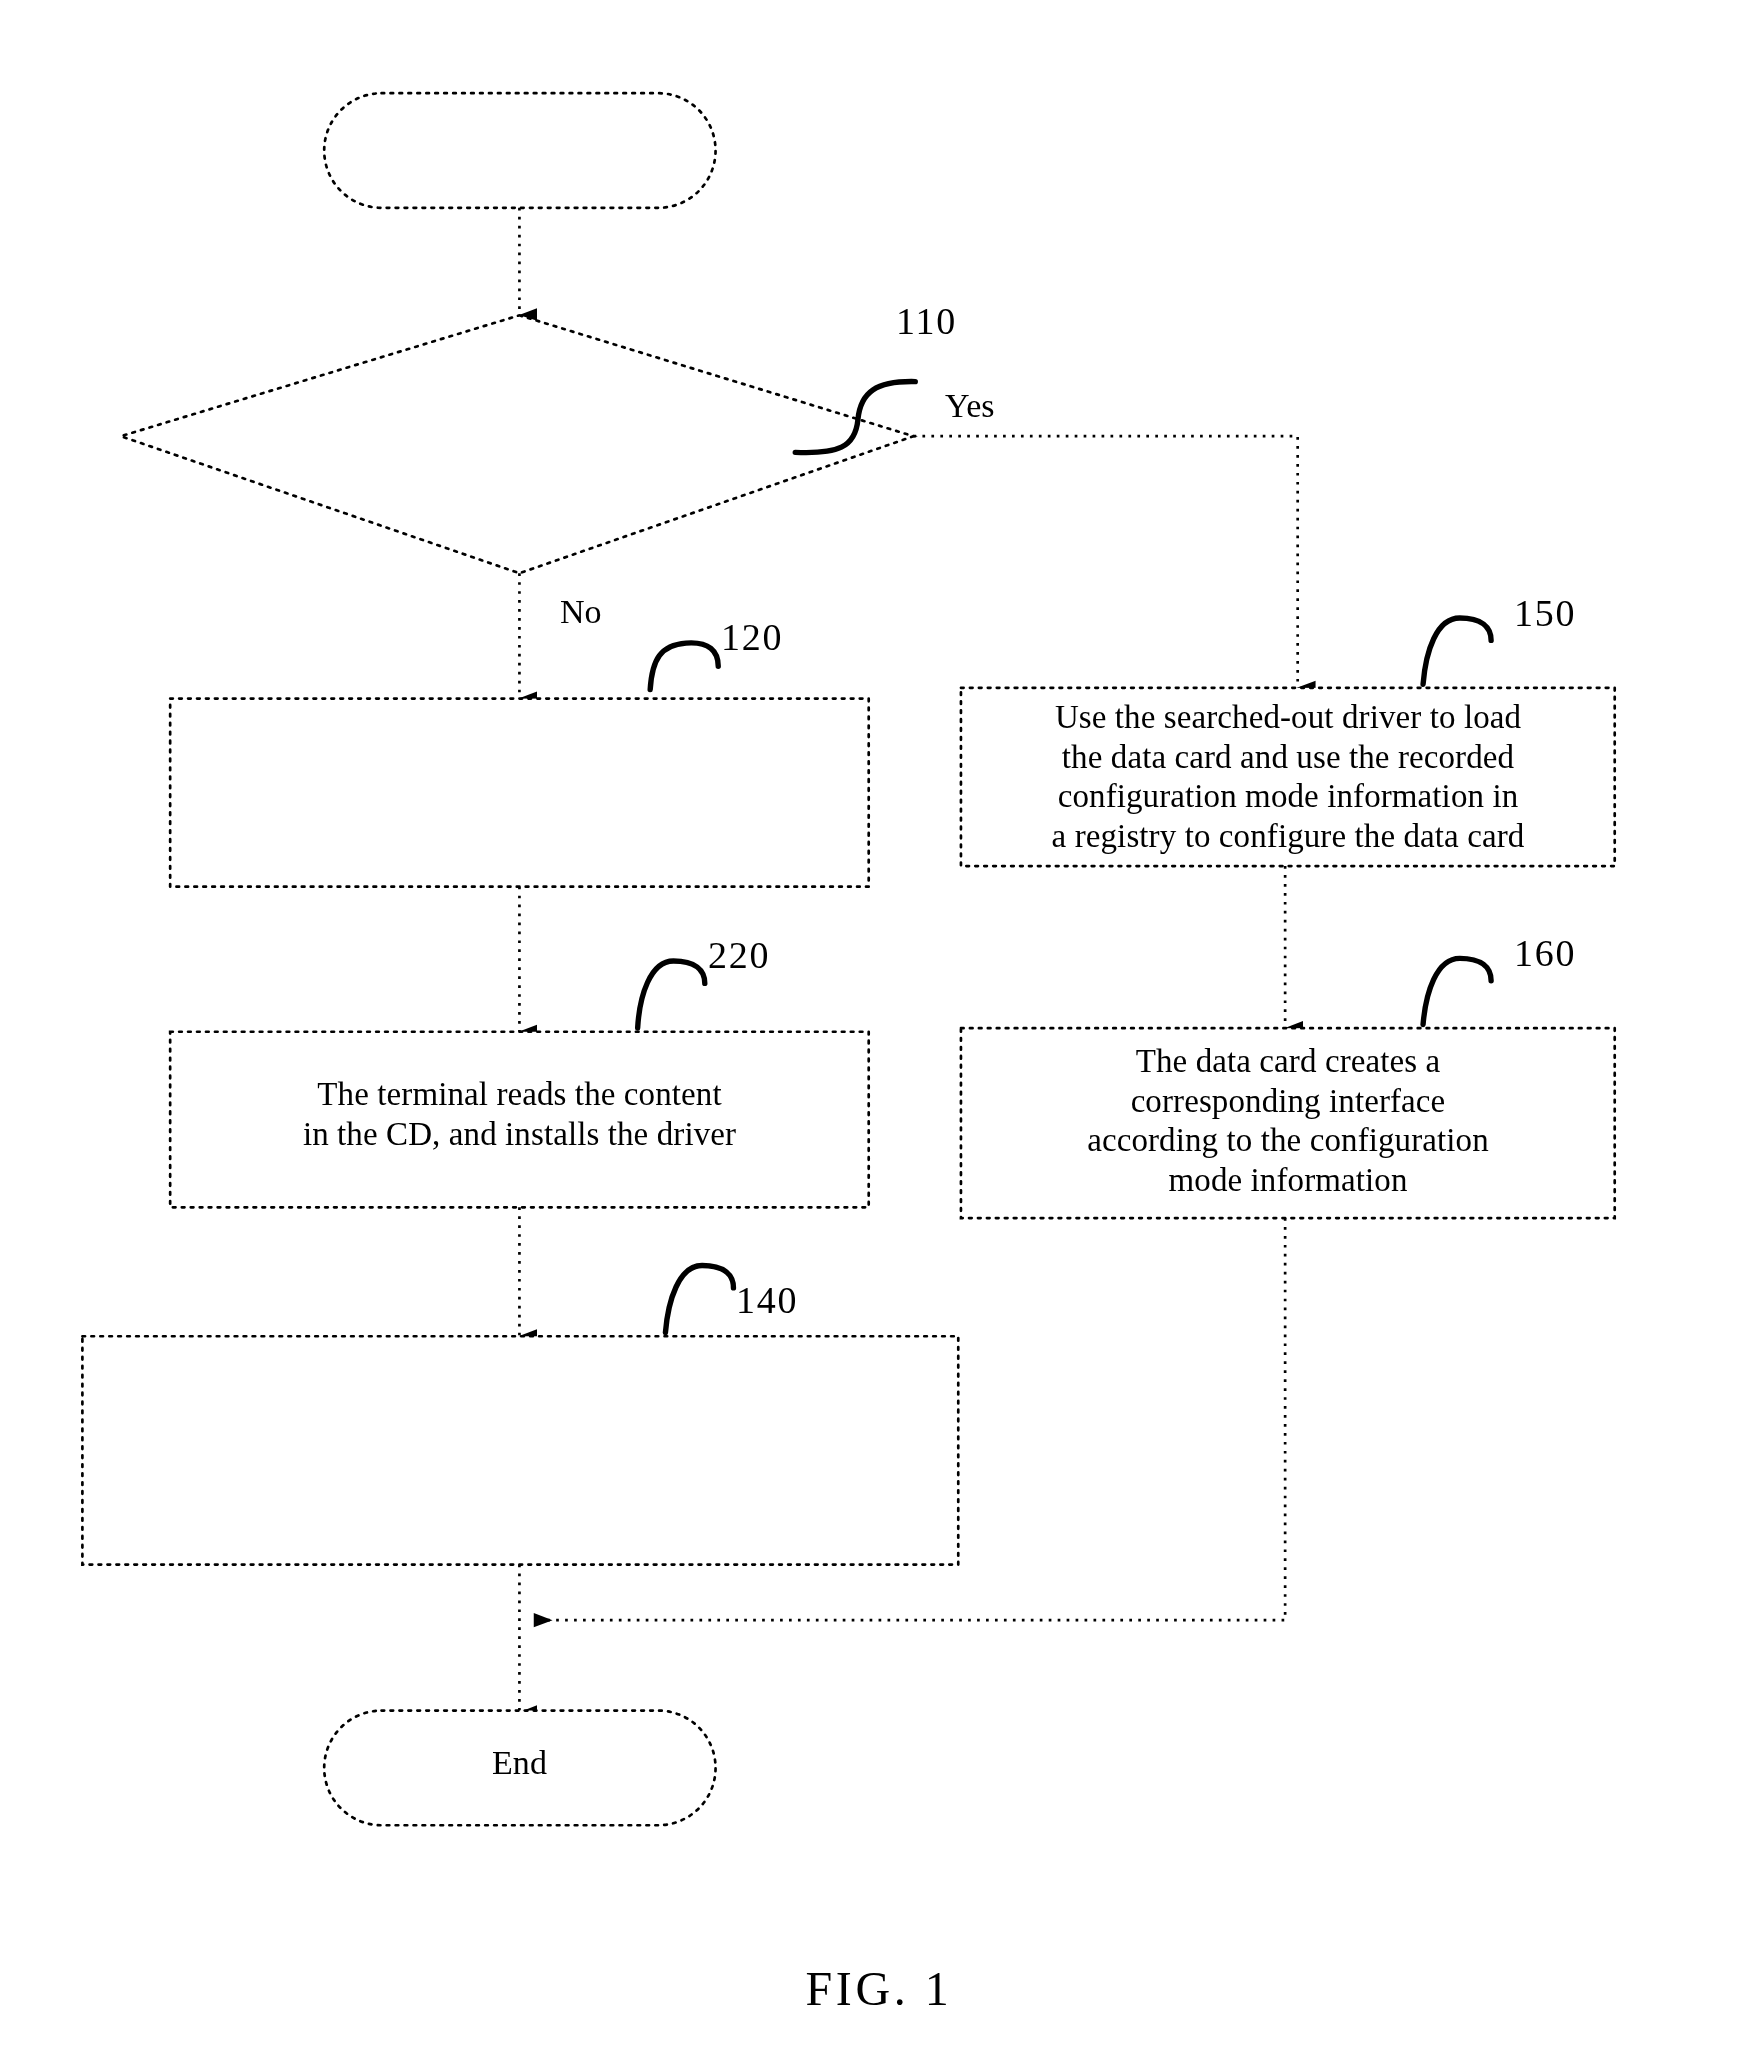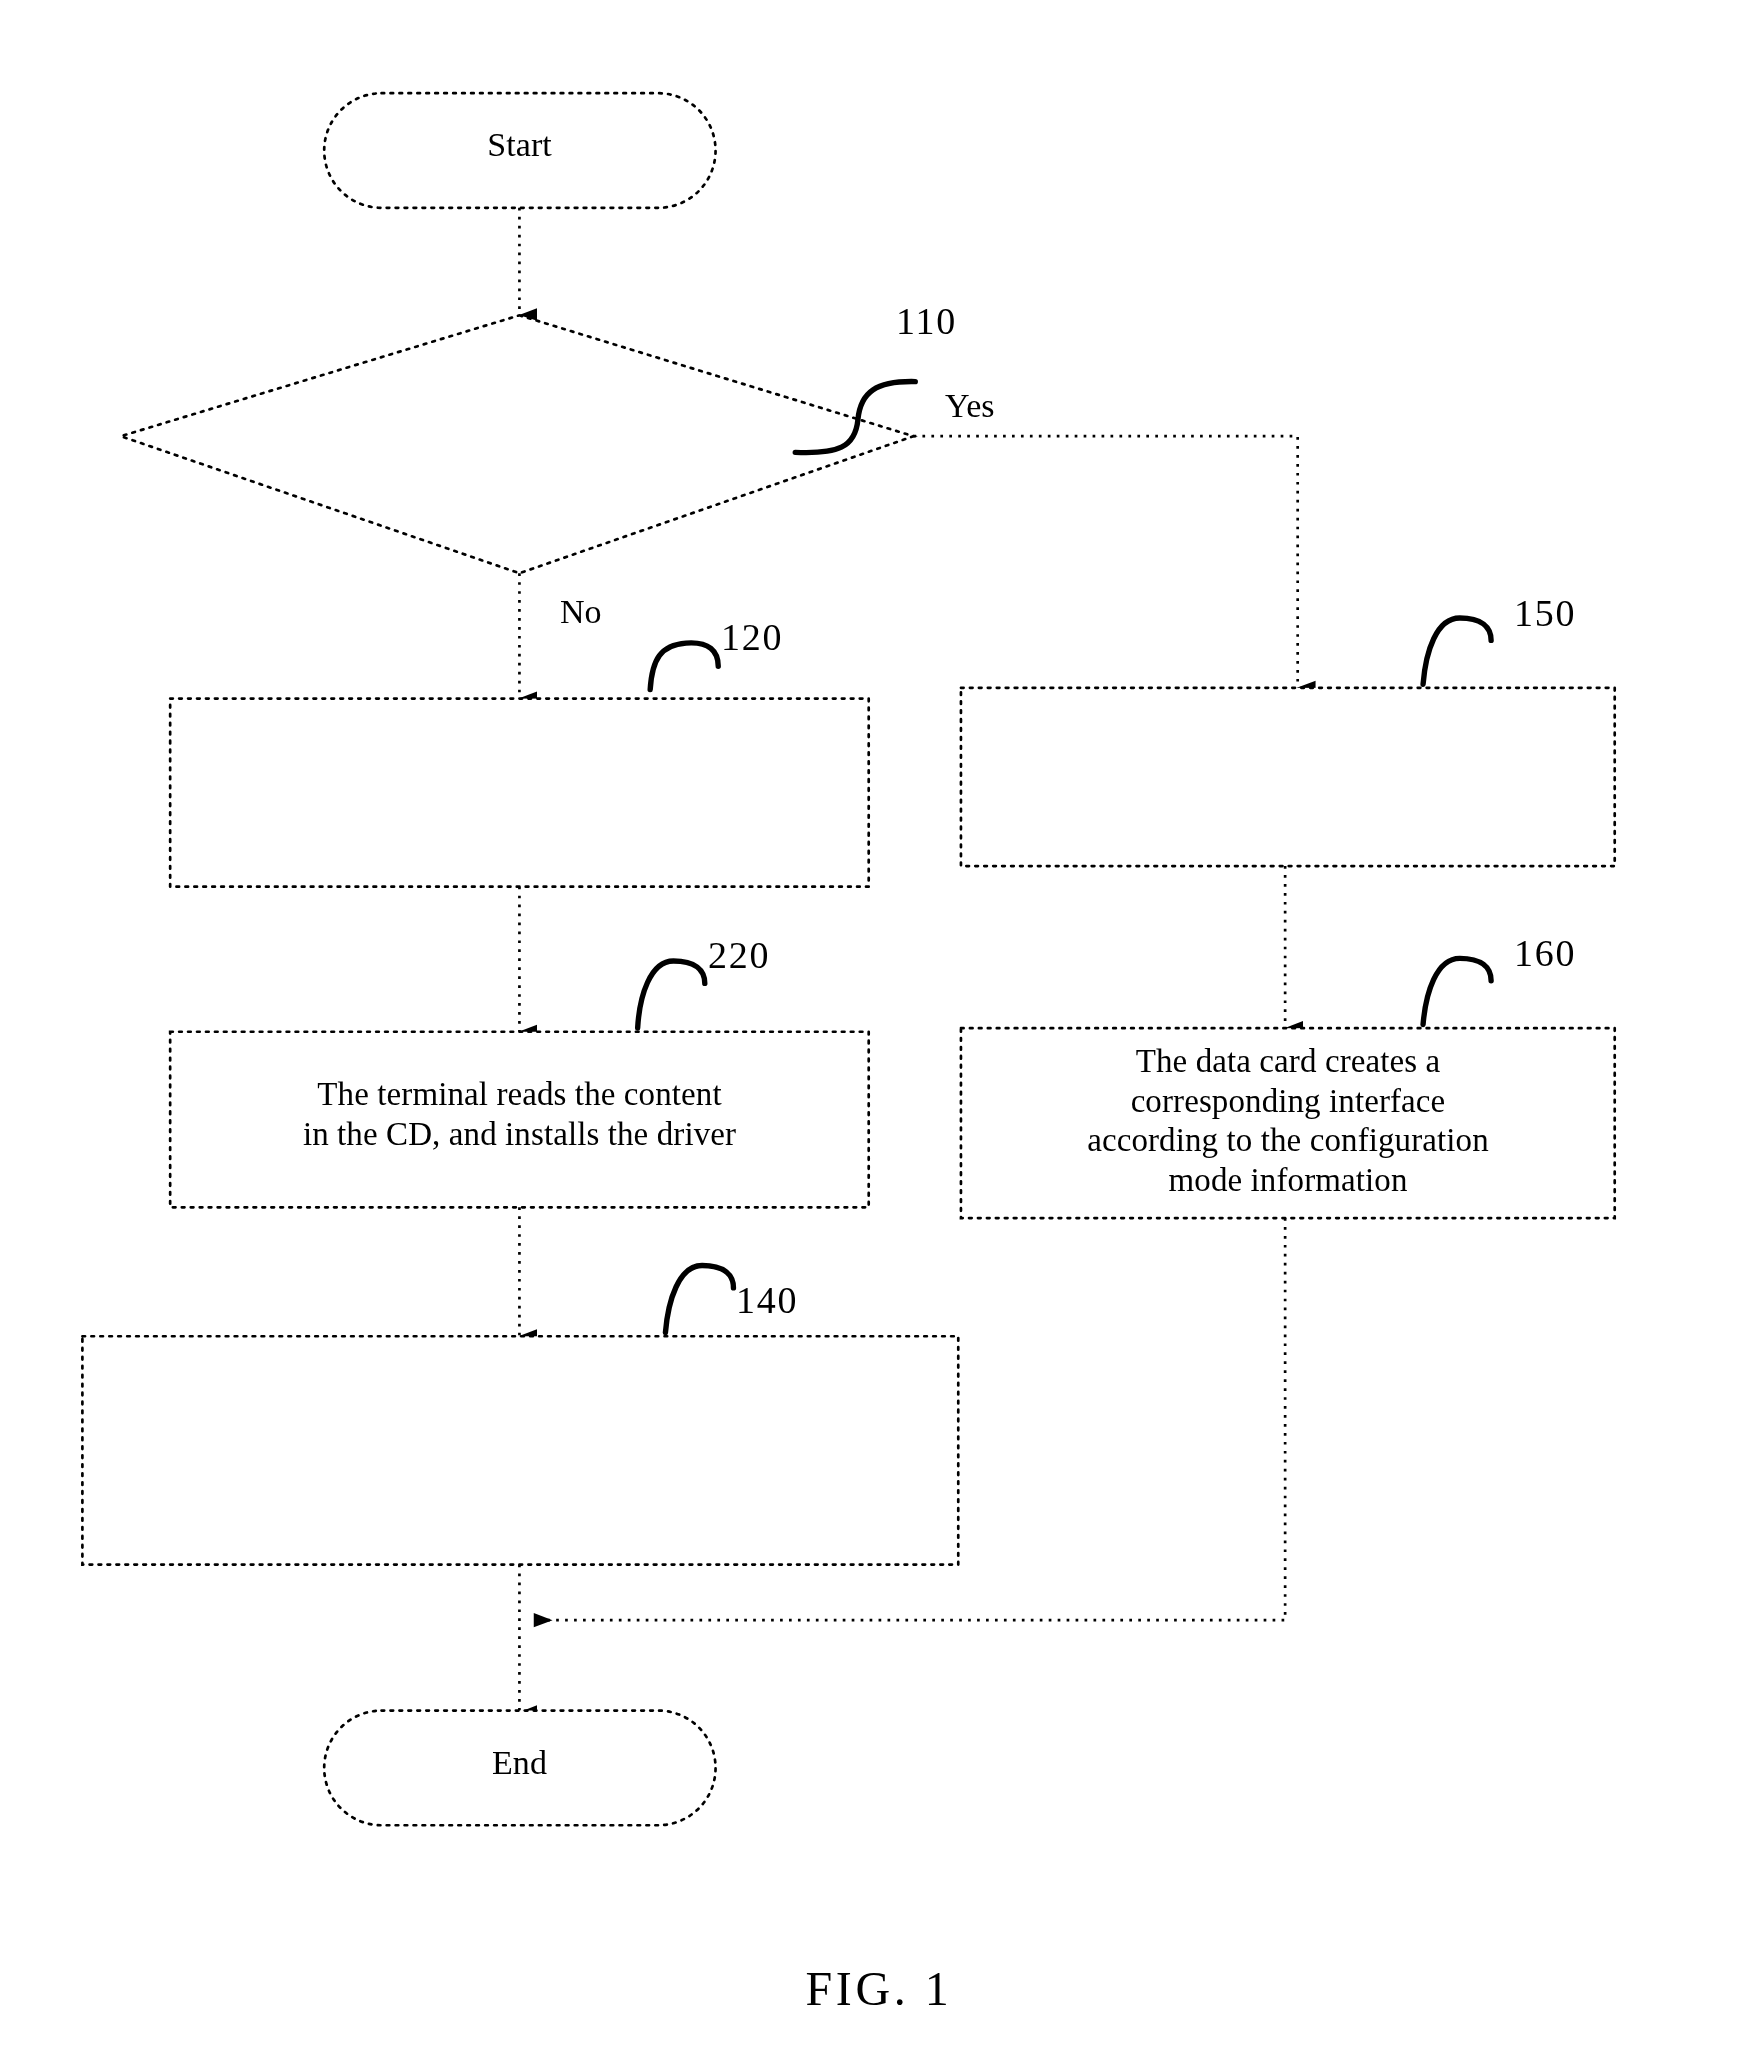--- a/index.html
+++ b/index.html
@@ -107,32 +107,35 @@
     <rect x="1073" y="1148" width="730" height="212" fill="#ffffff" stroke="#000000" stroke-width="3" stroke-dasharray="3 7" stroke-linecap="round"></rect>
     <path d="M 1589,1144 C 1592,1108 1604,1070 1630,1070 C 1654,1070 1665,1080 1665,1095" fill="none" stroke="#000000" stroke-width="6" stroke-linecap="round"></path>
 
     <path d="M 1435,1360 L 1435,1809 L 597,1809" fill="none" stroke="#000000" stroke-width="3" stroke-dasharray="3 7" marker-end="url(#arrow-left)"></path>
 
     <line x1="580" y1="1747" x2="580" y2="1912" stroke="#000000" stroke-width="3" stroke-dasharray="3 7" marker-end="url(#arrow-down)"></line>
 
     <rect x="362" y="1910" width="437" height="128" rx="64" ry="64" fill="#ffffff" stroke="#000000" stroke-width="3" stroke-dasharray="3 7" stroke-linecap="round"></rect>
   </svg>
 
-  <div class="node-text terminator-label" style="left:324px; top:125px; width:391px;">Start</div>
 
 
   <div class="branch-label" style="left:945px; top:387px;">Yes</div>
 
   <div class="branch-label" style="left:544px; top:593px;margin-left:16px;">No</div>
 
 
   <div class="node-text process-label" style="left:170px; top:1075px; width:699px;">The terminal reads the content
 in the CD, and installs the driver</div>
 
 
+  <div class="node-text process-label" style="left:961px; top:698px; width:654px;">Use the searched-out driver to load
+the data card and use the recorded
+configuration mode information in
+a registry to configure the data card</div>
 
   <div class="node-text process-label" style="left:961px; top:1042px; width:654px;">The data card creates a
 corresponding interface
 according to the configuration
 mode information</div>
 
   <div class="node-text terminator-label" style="left:324px; top:1743px; width:391px;">End</div>
 
   <div class="ref-num" style="left:896px; top:299px;">110</div>
 

